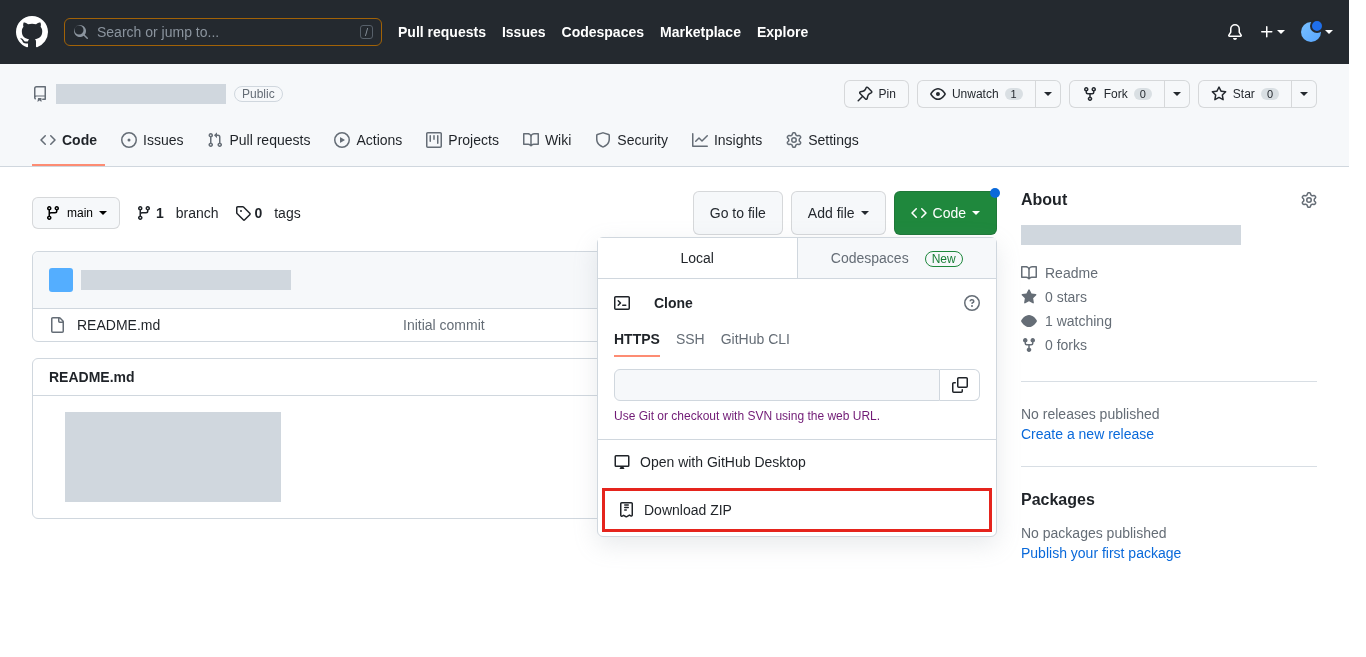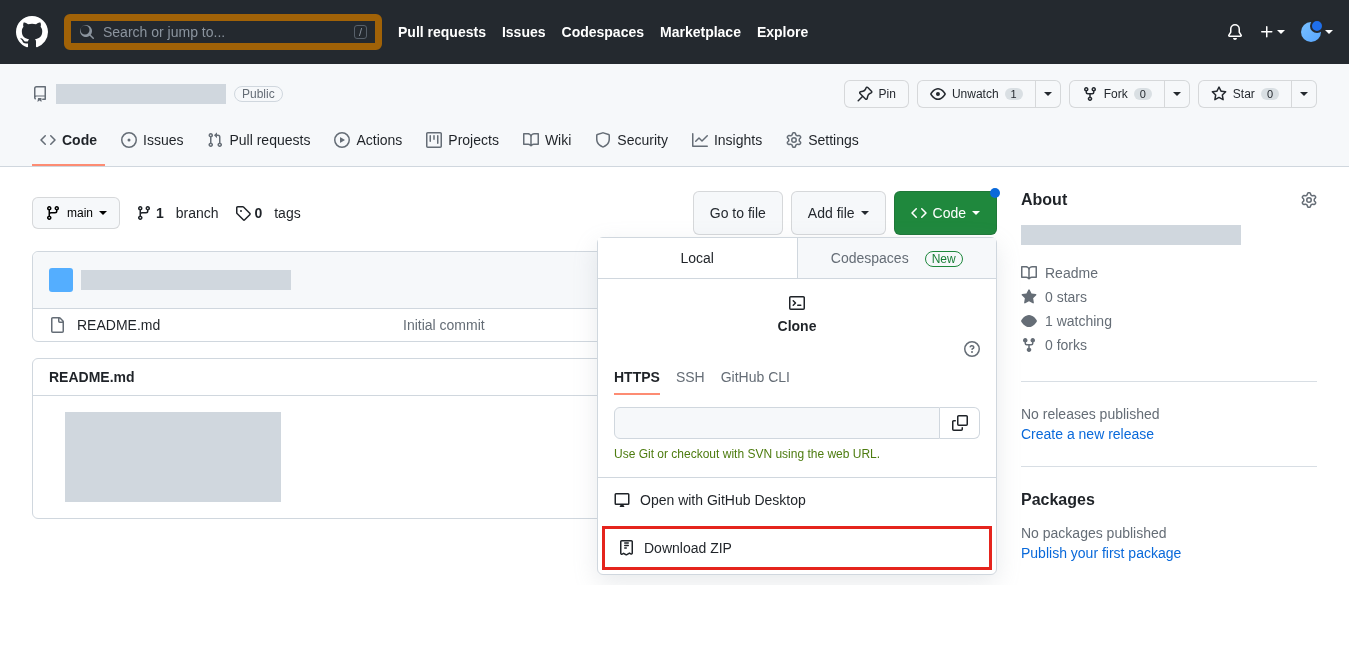--- a/index.html
+++ b/index.html
@@ -1,19 +1,19 @@
 <!DOCTYPE html>
 <html><head>
 <meta charset="utf-8">
 <style>
 * { box-sizing: border-box; margin: 0; padding: 0; }
 body { font-family: -apple-system, BlinkMacSystemFont, "Segoe UI", Helvetica, Arial, sans-serif; font-size: 14px; color: #1f2328; background: #fff; width: 1349px; }
 .header { background: #24292f; height: 64px; display: flex; align-items: center; padding: 0 16px; }
 .logo-icon { width: 32px; height: 32px; color: #fff; }
-.search-box { margin-left: 16px; width: 318px; height: 36px; background: transparent; border: 7px solid #a16207; border-radius: 6px; display: flex; align-items: center; padding: 0 8px; color: #8b949e; }
+.search-box { margin-left: 16px; width: 318px; height: 28px; background: transparent; border: 1px solid #a16207; border-radius: 6px; display: flex; align-items: center; padding: 0 8px; color: #8b949e; }
 .search-box .si { margin-right: 8px; }
 .search-box .slash { margin-left: auto; border: 1px solid #57606a; border-radius: 3px; padding: 0 4px; font-size: 11px; color: #8b949e; }
 .nav-links { display: flex; margin-left: 16px; gap: 16px; }
 .nav-links a { color: #fff; font-weight: 600; font-size: 14px; text-decoration: none; }
 .header-right { margin-left: auto; display: flex; align-items: center; gap: 16px; color: #fff; }
 .avatar { width: 20px; height: 20px; border-radius: 50%; background: linear-gradient(135deg,#79c0ff,#58a6ff); position: relative; }
 .avatar::after { content:""; position:absolute; top:-3px; right:-3px; width:10px; height:10px; background:#1f6feb; border-radius:50%; border:2px solid #24292f; }
 .plus-caret { display:flex; align-items:center; gap:2px; }
 
 .repo-header { padding: 16px 32px 0 32px; background: #f6f8fa; border-bottom: 1px solid #d0d7de; }
@@ -69,30 +69,30 @@
 .sb-action { color:#0969da; font-size:14px; cursor:pointer; }
 
 
 .code-dropdown { position:absolute; top:46px; right:0; width:400px; background:#fff; border:1px solid #d0d7de; border-radius:6px; box-shadow:0 8px 24px rgba(140,149,159,.2); z-index:10; }
 .cd-tabs { display:flex; border-bottom:1px solid #d0d7de; }
 .cd-tab { flex:1; text-align:center; padding:12px; font-size:14px; cursor:pointer; color:#656d76; border-right:1px solid #d0d7de; background:#f6f8fa; }
 .cd-tab.active { background:#fff; color:#1f2328; font-weight:400; }
 .cd-tab:last-child{ border-right:none; }
 .new-badge { border:1px solid #1f883d; color:#1a7f37; border-radius:2em; padding:0 6px; font-size:12px; margin-left:16px; }
 .cd-body { padding:16px; }
-.cd-row { display:flex; align-items:center; gap:7px; margin-bottom:12px;flex-direction:column; }
+.cd-row { display:flex; align-items:center; gap:24px; margin-bottom:20px; }
 .cd-row-title { font-weight:600; }
 .help-icon { margin-left:auto; color:#656d76; }
 .clone-tabs { display:flex; gap:16px; font-size:14px; margin-bottom:12px; }
 .clone-tab { padding-bottom:8px; cursor:pointer; color:#656d76; }
 .clone-tab.active { color:#1f2328; border-bottom:2px solid #fd8c73; font-weight:600; }
 .url-input-row { display:flex; margin-bottom:8px; }
 .url-input { flex:1; height:32px; background:#f6f8fa; border:1px solid #d0d7de; border-radius:6px 0 0 6px; padding:0 8px; }
 .url-copy { width:40px; height:32px; border:1px solid #d0d7de; border-left:none; border-radius:0 6px 6px 0; background:#fff; display:flex; align-items:center; justify-content:center; cursor:pointer; }
-.hint { font-size:12px; color:#4d7c0f; }
+.hint { font-size:12px; color:#701a75; }
 .cd-action { border-top:1px solid #d0d7de; padding:14px 16px; display:flex; align-items:center; gap:10px; cursor:pointer; font-size:14px; }
 .cd-action.highlighted { border:3px solid #e5241d; margin:4px; padding:11px 13px; }
 
 svg { fill: currentColor; }
 .caret-down { width:0; height:0; border-left:4px solid transparent; border-right:4px solid transparent; border-top:4px solid currentColor; display:inline-block; }
 </style>
 </head>
 <body>
 
 <div class="header">

